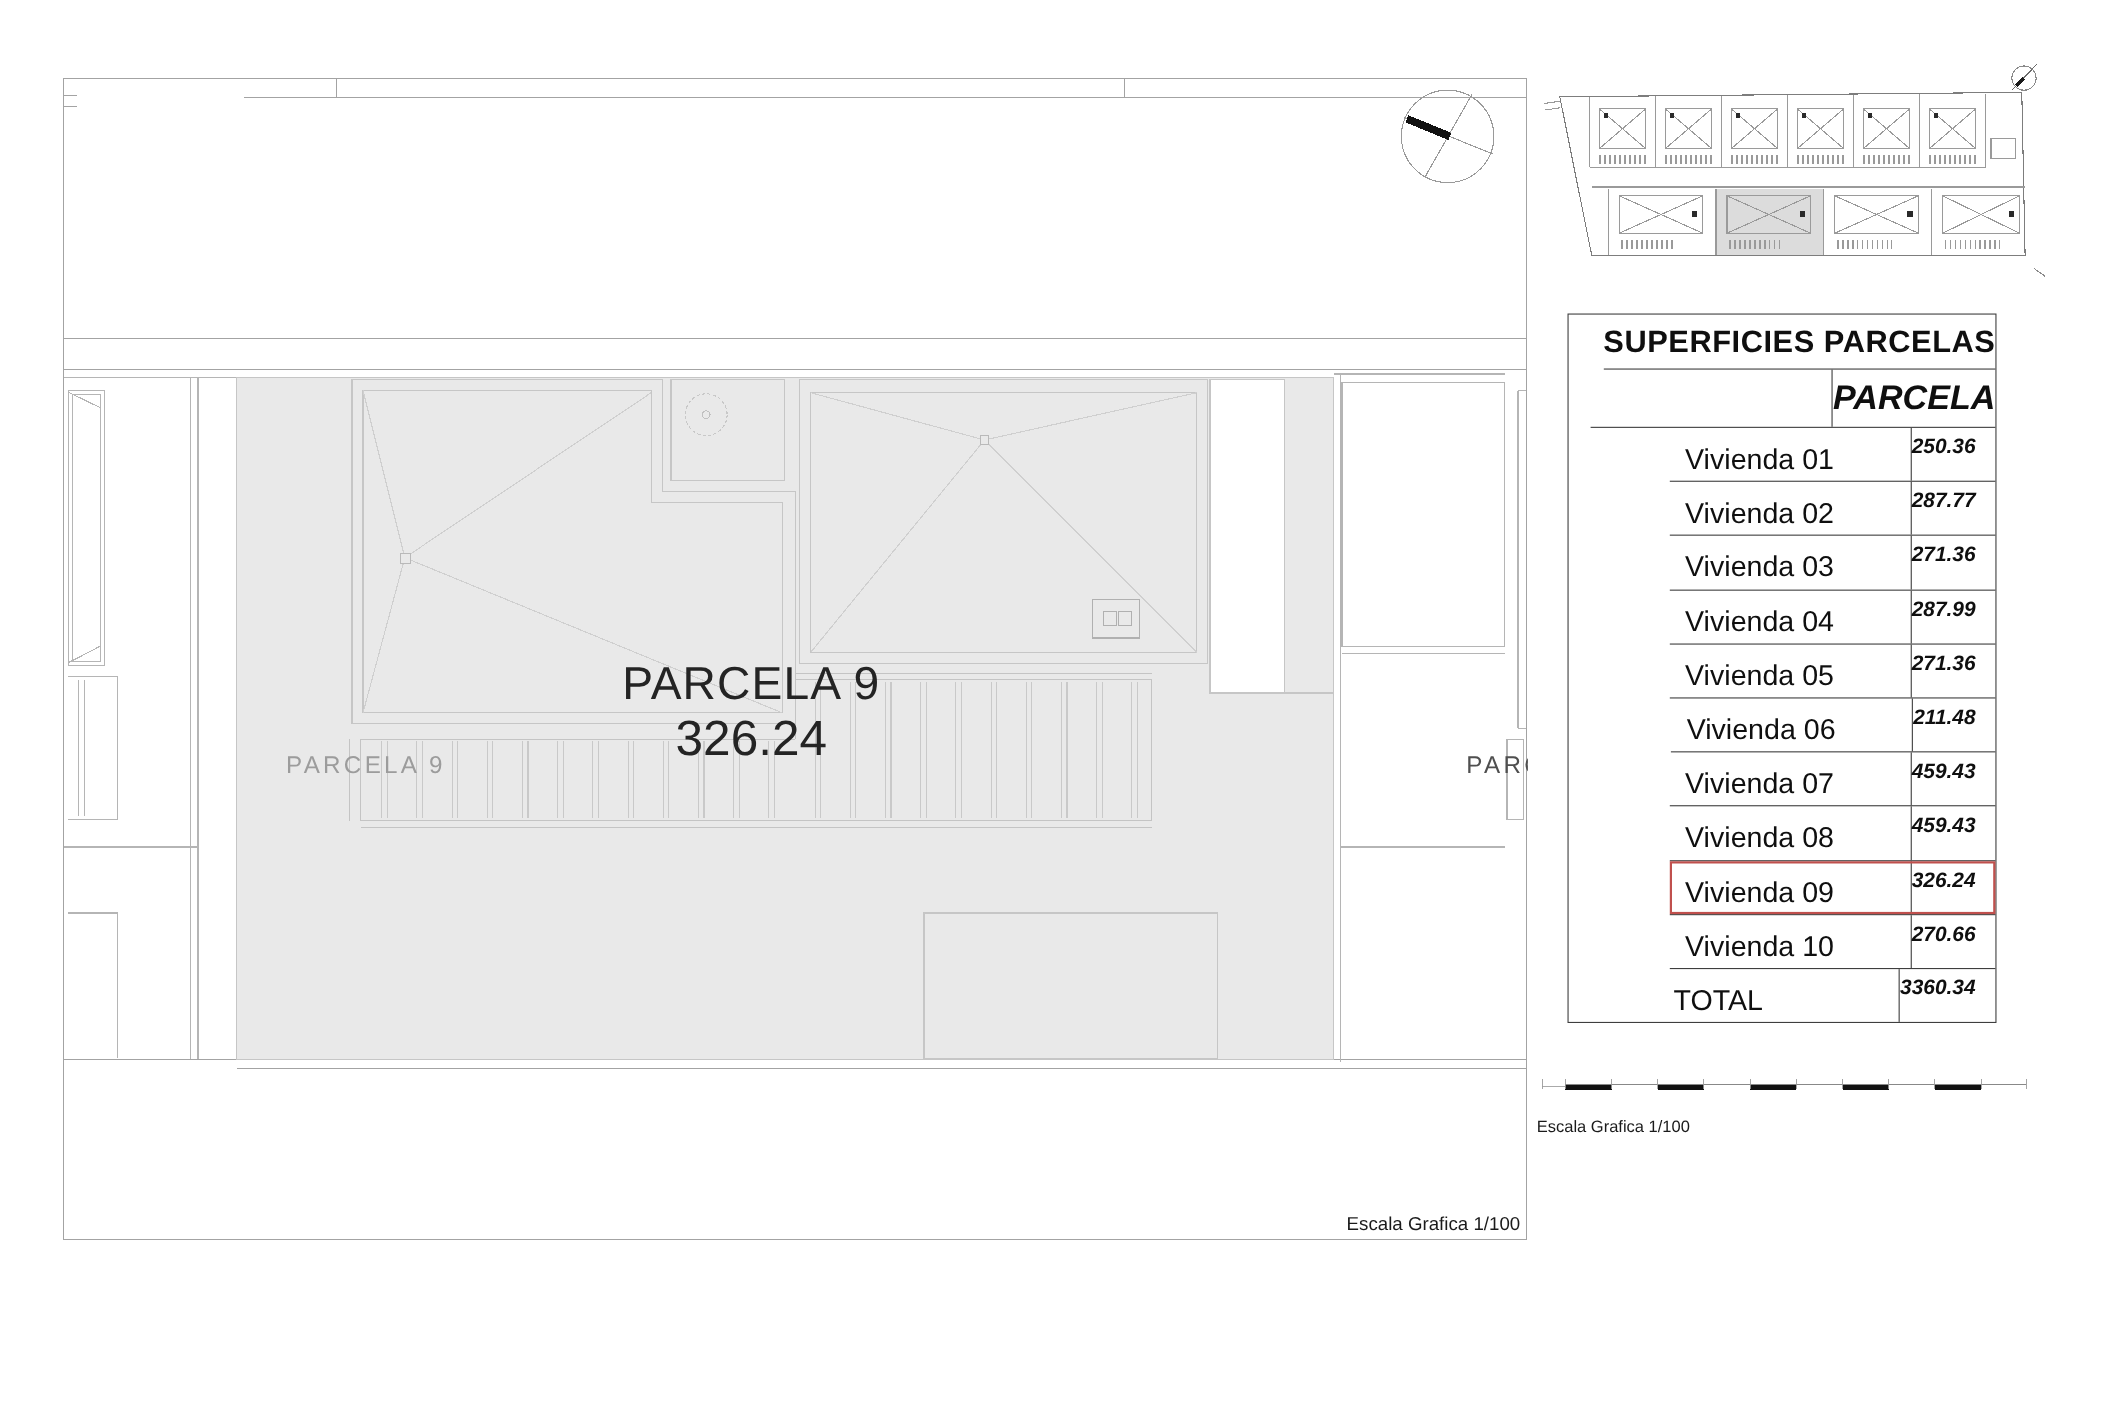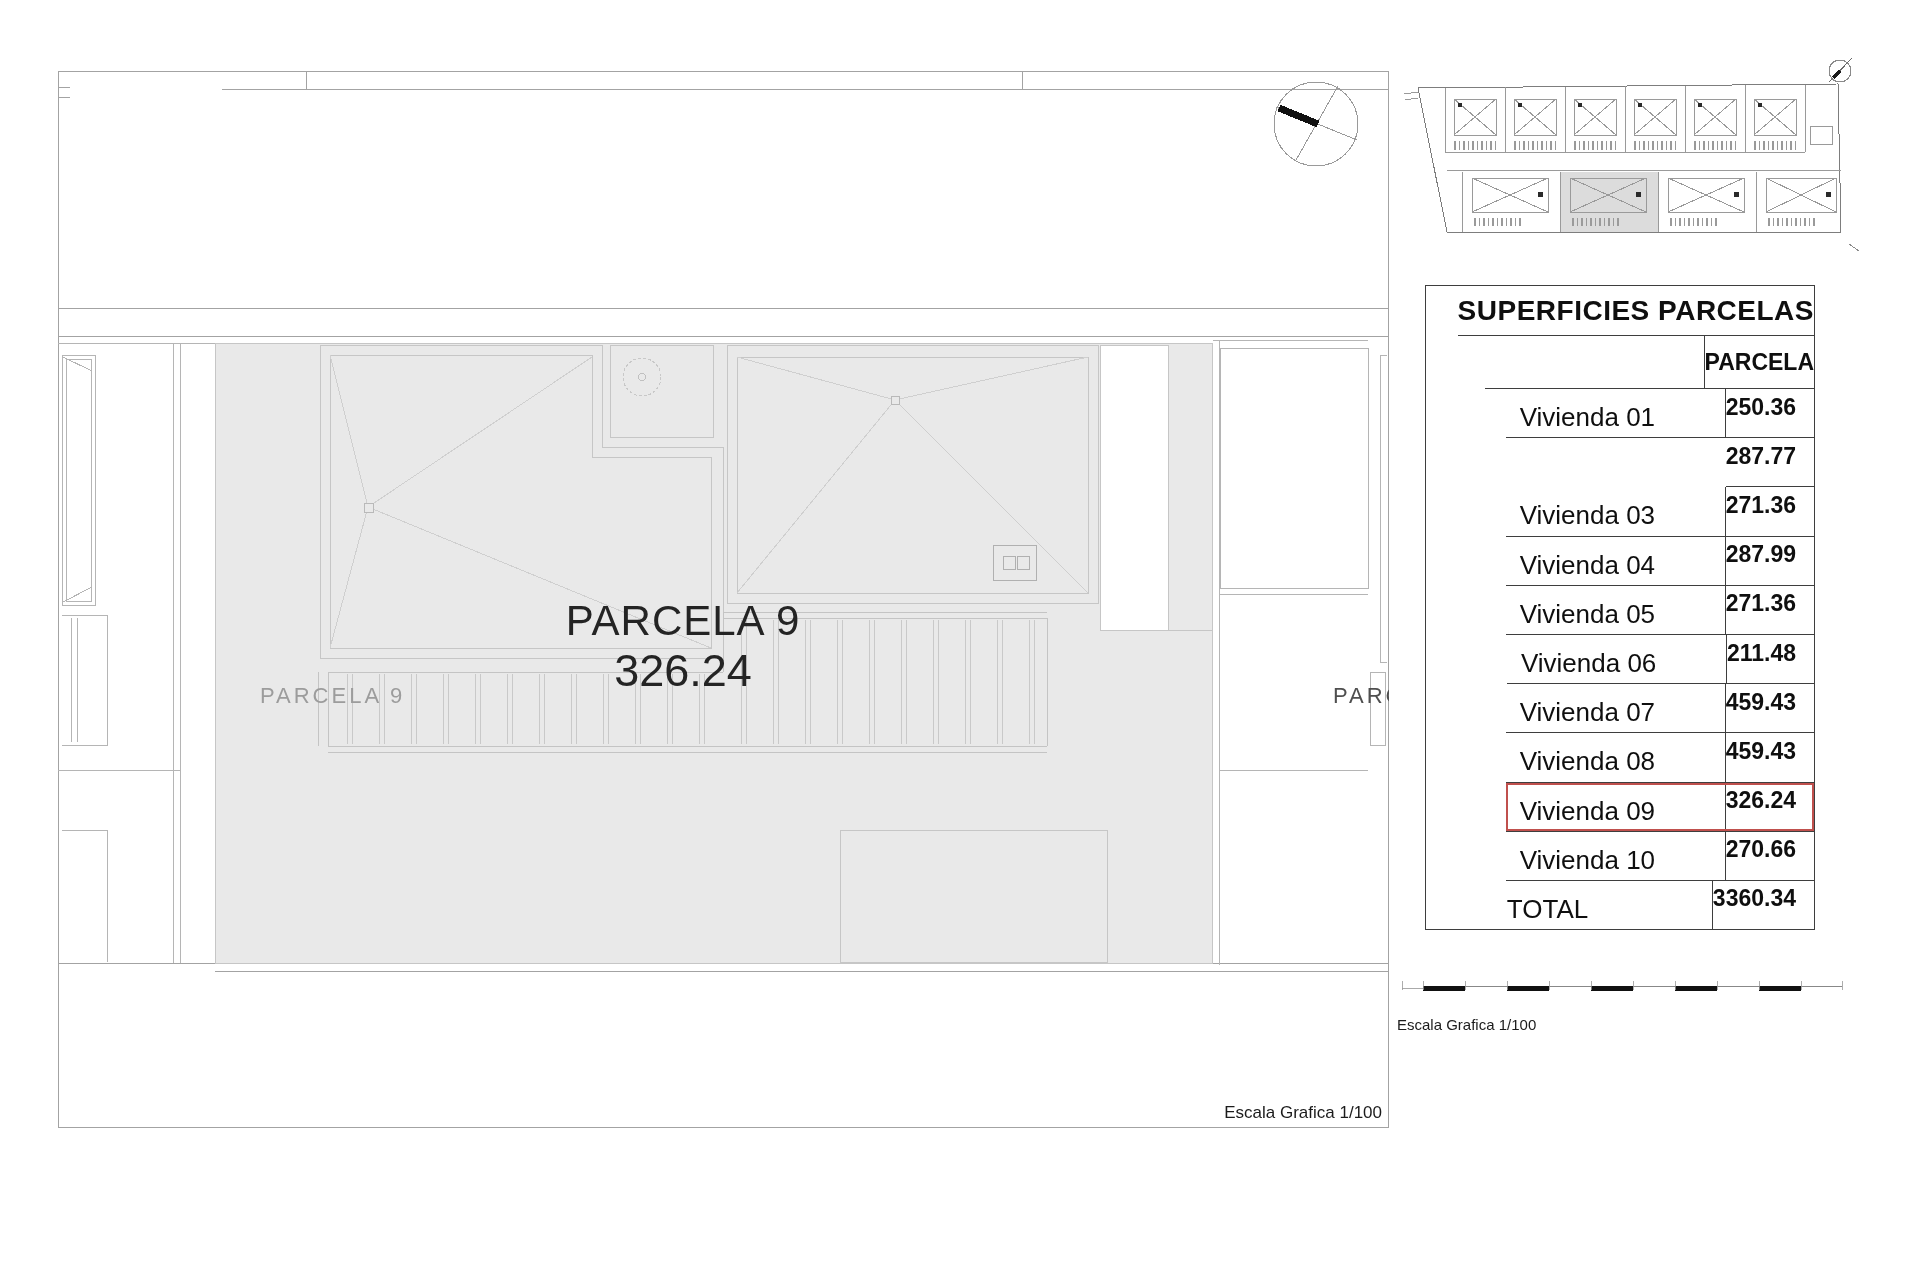--- a/index.html
+++ b/index.html
@@ -26,28 +26,28 @@
   
   .areas-table { position:absolute; left:1425px; top:285px; width:390px; height:645px;
                  border:1px solid #3e3e3e; background:#fff; color:#0f0f0f;
                  display:flex; flex-direction:column;align-items:flex-end; }
   .t-title { height:50px; flex:none; border-bottom:1px solid #3e3e3e;
              display:flex; align-items:center; justify-content:center;
              font-weight:bold; font-size:28px; letter-spacing:.5px; }
   .t-sub { height:53px; flex:none; border-bottom:1px solid #3e3e3e; display:flex; }
   .t-sub .tl { width:220px; border-right:1px solid #3e3e3e; }
   .t-sub .tv { flex:1; display:flex; align-items:center; justify-content:center;
-               font-weight:bold; font-size:23px; }
+               font-weight:bold; font-size:31px;font-style:italic; }
   .trow { flex:1; display:flex; border-bottom:1px solid #3e3e3e; position:relative; }
   .trow:last-child { border-bottom:none; }
   .trow .tl { width:220px; border-right:1px solid #3e3e3e; display:flex;
               align-items:center; padding-left:14px; padding-top:9px;
               font-weight:normal; font-size:26px; }
   .trow .tv { flex:1; display:flex; align-items:center; justify-content:flex-end;
-              padding-right:18px; padding-bottom:12px; font-weight:bold; font-size:23px; }
+              padding-right:18px; padding-bottom:12px; font-weight:bold; font-size:19px;font-style:italic; }
   .trow.highlight::after { content:""; position:absolute; inset:0;
               border:2px solid #c0504d; pointer-events:none; }
 </style>
 </head>
 <body>
 
 <div class="page">
 
   <svg class="linework" width="1920" height="1280" viewBox="0 0 1920 1280" shape-rendering="crispEdges">
 
@@ -204,20 +204,21 @@
     <div class="t-title">SUPERFICIES PARCELAS</div>
     <div class="t-sub">
       <div class="tl"></div>
       <div class="tv">PARCELA</div>
     </div>
     <div class="trow">
       <div class="tl">Vivienda 01</div>
       <div class="tv">250.36</div>
     </div>
     <div class="trow">
+      <div class="tl">Vivienda 02</div>
       <div class="tv">287.77</div>
     </div>
     <div class="trow">
       <div class="tl">Vivienda 03</div>
       <div class="tv">271.36</div>
     </div>
     <div class="trow">
       <div class="tl">Vivienda 04</div>
       <div class="tv">287.99</div>
     </div>

